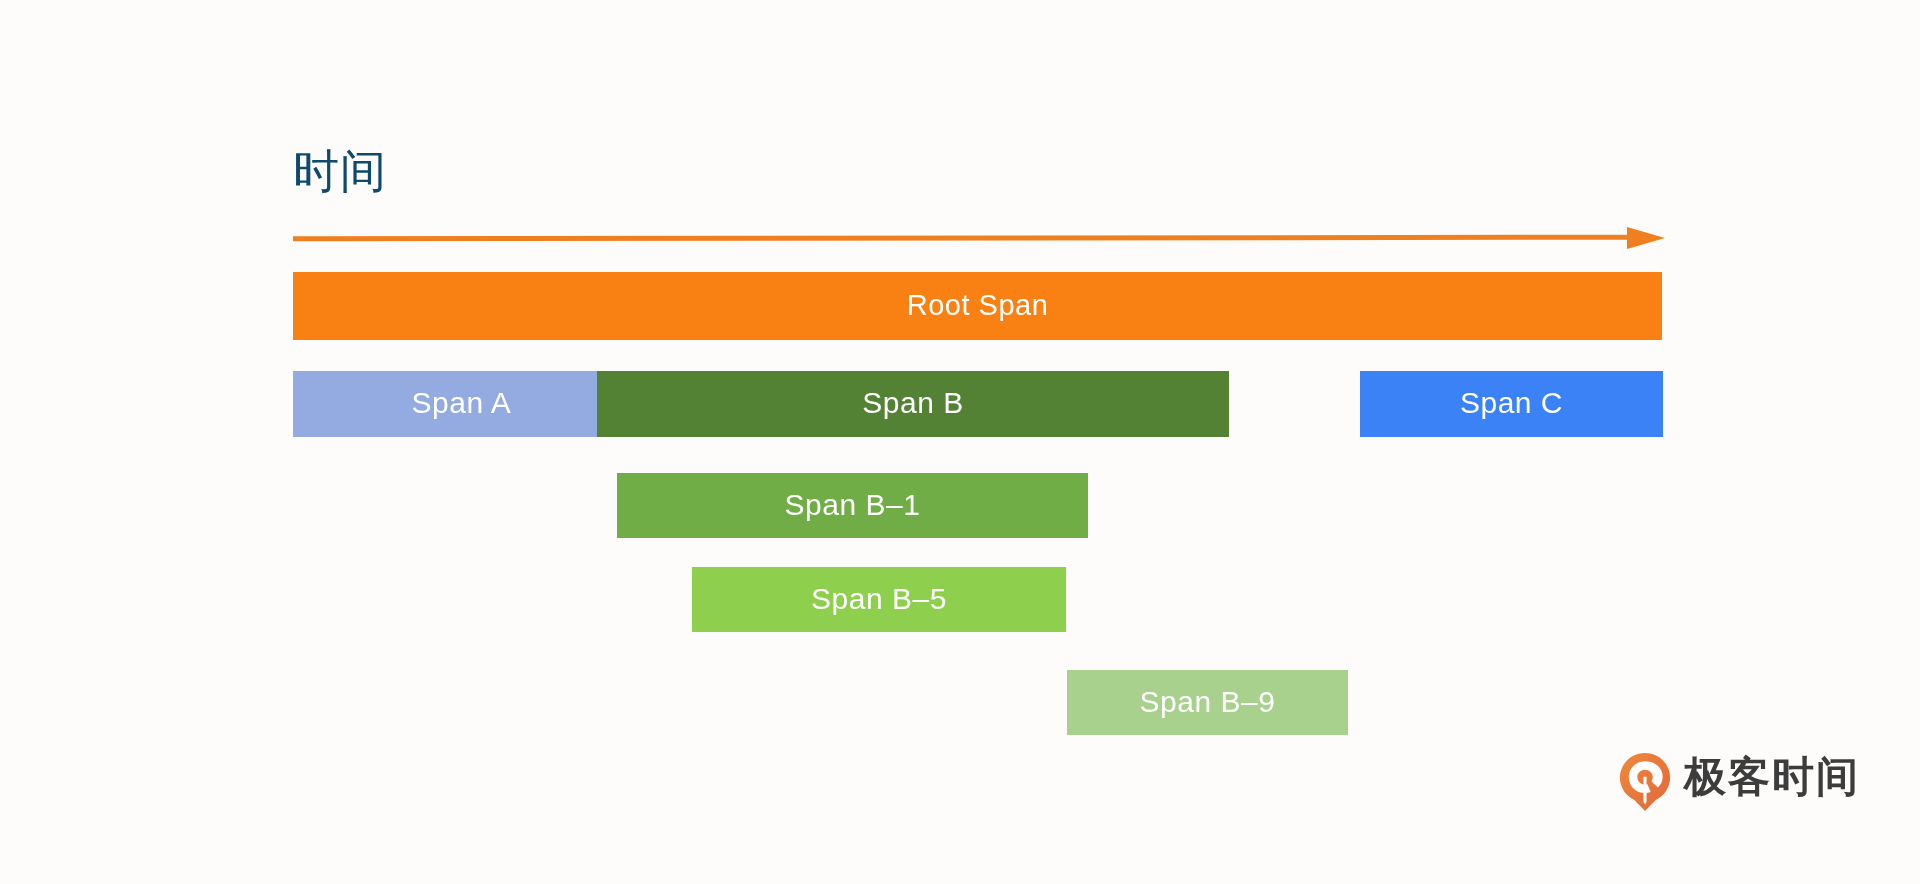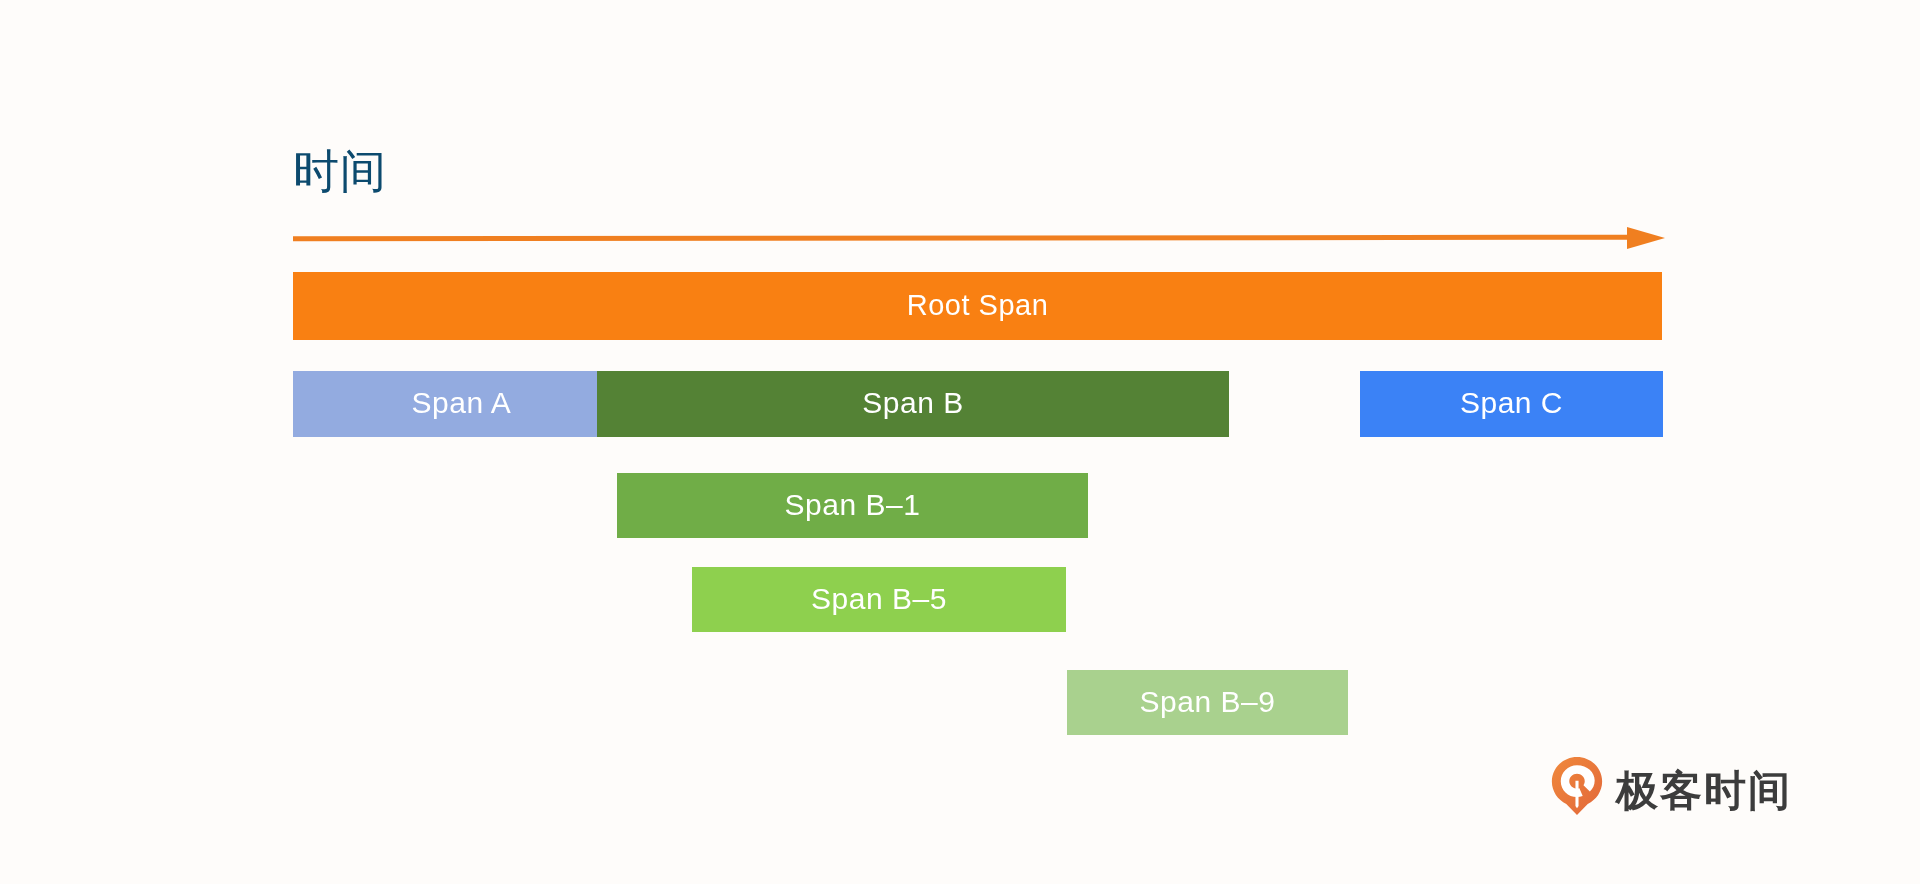--- a/index.html
+++ b/index.html
@@ -63,24 +63,24 @@
   .bar-a      { left: 293px;  top: 371px; width: 337px;  height: 66px;  background: #93abe0; }
   .bar-b      { left: 597px;  top: 371px; width: 632px;  height: 66px;  background: #548235; }
   .bar-c      { left: 1360px; top: 371px; width: 303px;  height: 66px;  background: #3b82f6; }
   .bar-b1     { left: 597px;  top: 473px; width: 471px;  height: 65px;  background: #70ad47; margin-left: 20px; }
   .bar-b2     { left: 692px;  top: 567px; width: 374px;  height: 65px;  background: #8ed04e; }
   .bar-b3     { left: 1067px; top: 670px; width: 281px;  height: 65px;  background: #a9d18e; }
 
   
   .brand {
     position: absolute;
-    left: 1550px;
+    left: 1618px;
     top: 753px;
     display: flex;
-    align-items: flex-end;
+    align-items: flex-start;
     height: 62px;
   }
   .brand-mark { width: 54px; height: 58px; display: block; }
   .brand-text {
     margin-left: 12px;
     font-size: 42px;
     line-height: 48px;
     color: #3c3c3c;
     font-weight: bold;
     letter-spacing: 2px;

